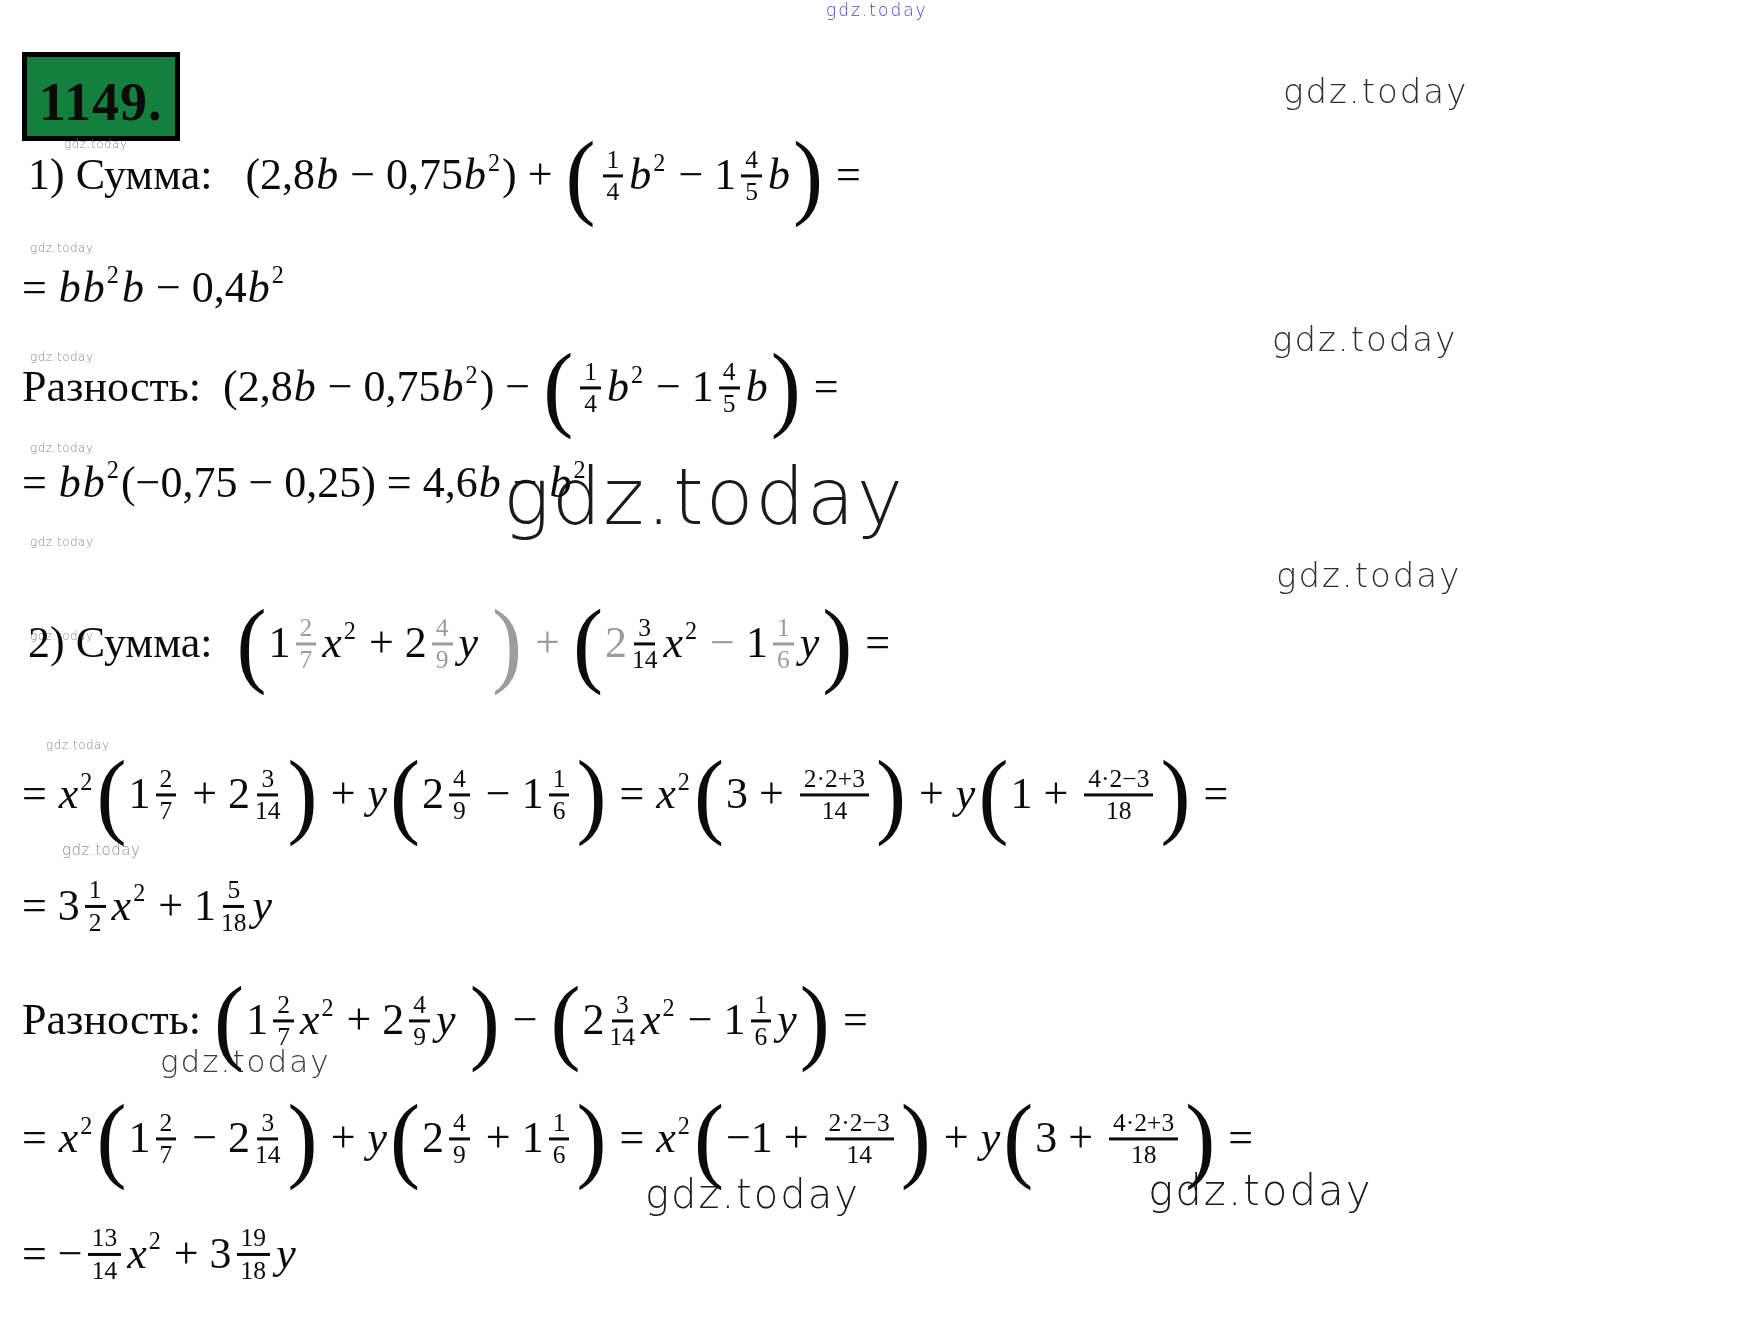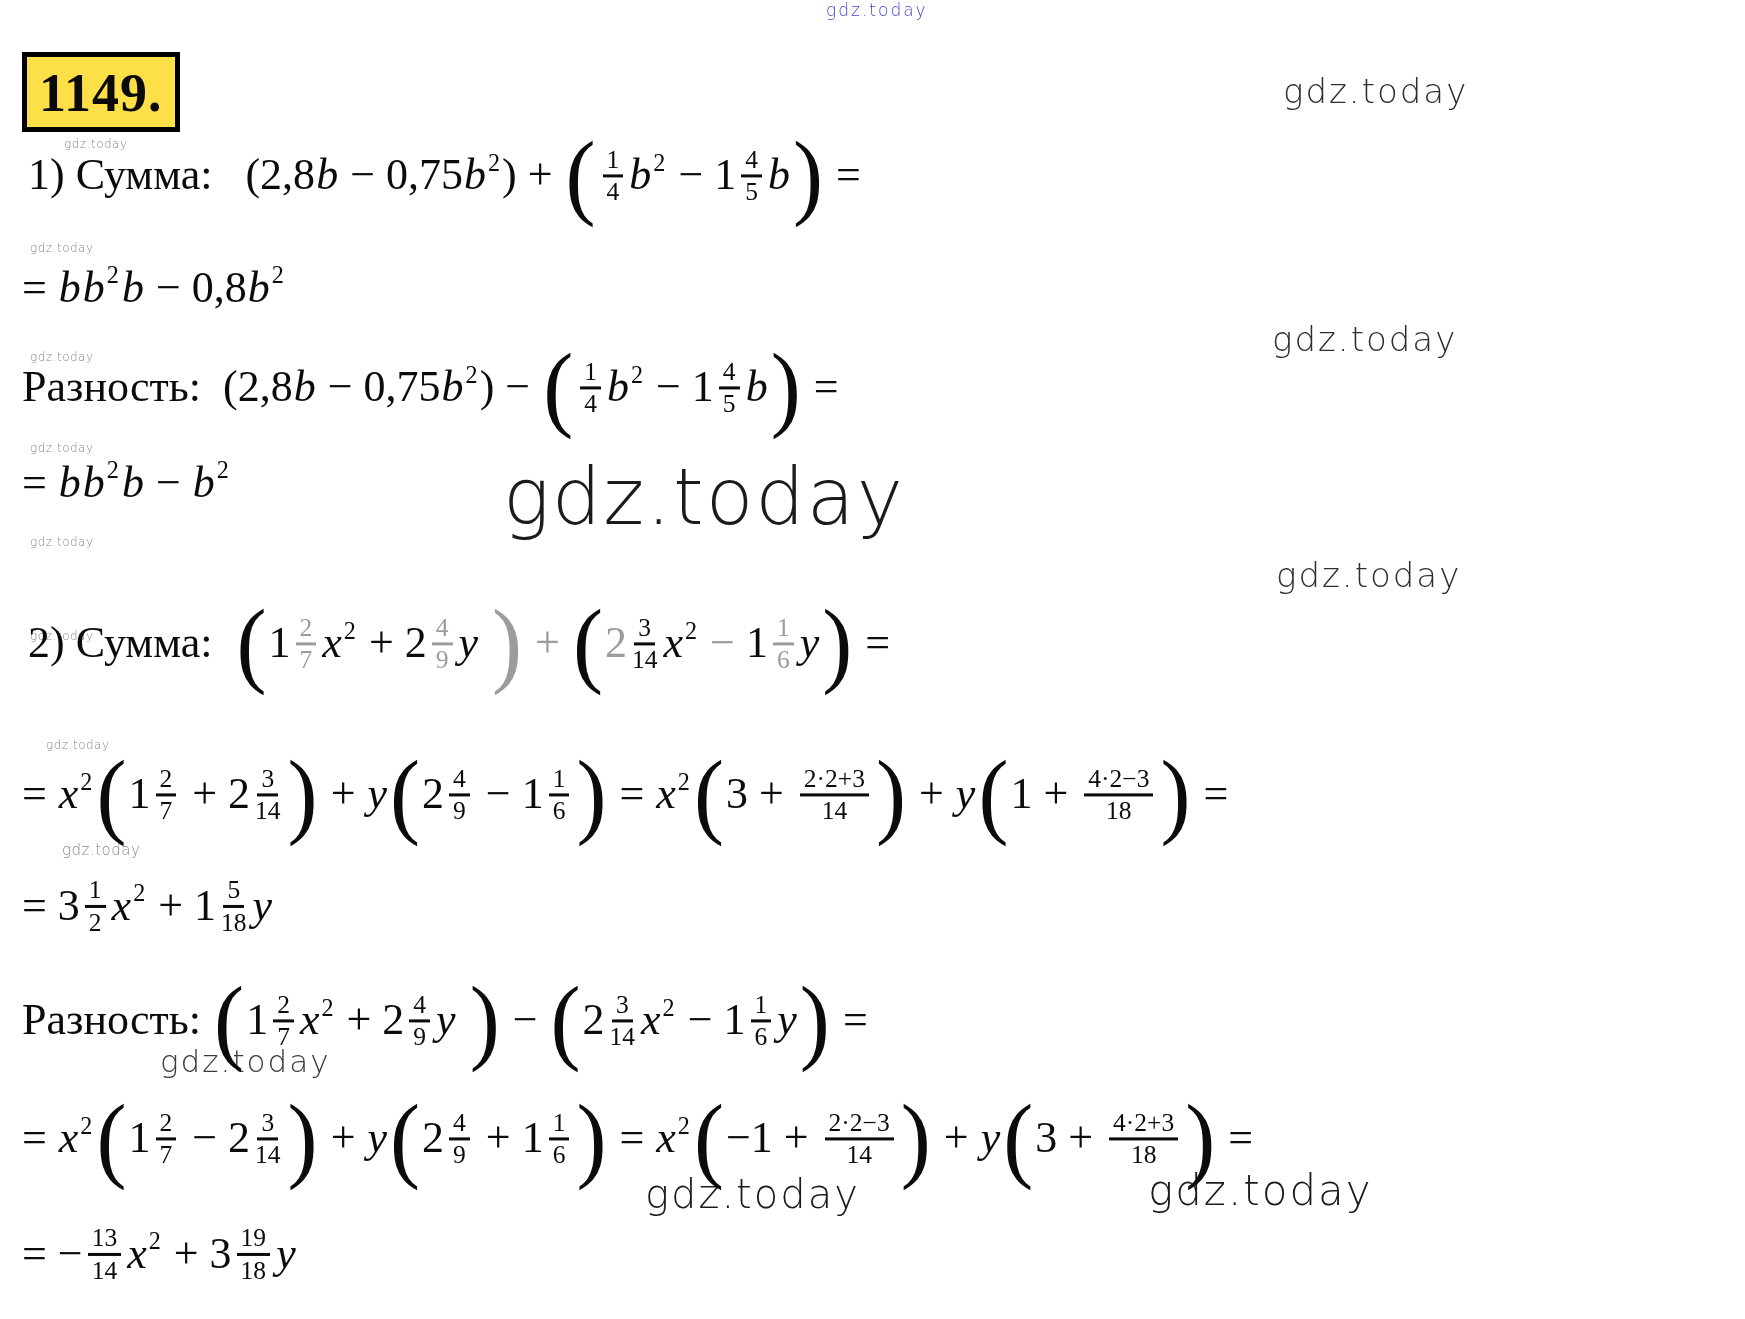--- a/index.html
+++ b/index.html
@@ -3,21 +3,21 @@
 <meta charset="utf-8">
 <style>
   html,body{margin:0;padding:0;background:#fff;}
   .page{
     position:relative;width:1745px;height:1319px;background:#ffffff;
     overflow:hidden;color:#0b0b0b;font-family:"Liberation Serif",serif;
   }
   
   .numbox{
     position:absolute;left:22px;top:52px;border:5px solid #000;
-    padding:7px 12px 4px 12px;background:#fde047;
+    padding:16px 12px 4px 12px;background:#15803d;
   }
   .numbox span{font-weight:bold;font-size:54px;line-height:1.1;letter-spacing:1px;}
   
   .mline{
     position:absolute;transform:translateY(-50%);
     display:flex;align-items:center;white-space:pre;
     font-size:44px;line-height:1.05;color:#0b0b0b;
   }
   .mline .t{white-space:pre;}
   .mline .v{font-style:italic;padding:0 1px;}
@@ -65,23 +65,23 @@
       <div class="cap" style="left: 30px; top: 242px; font-size: 12px;">gdz.today</div>
       <div class="cap" style="left: 30px; top: 351px; font-size: 12px;">gdz.today</div>
       <div class="cap" style="left: 30px; top: 442px; font-size: 12px;">gdz.today</div>
       <div class="cap" style="left: 30px; top: 536px; font-size: 12px;">gdz.today</div>
       <div class="cap" style="left: 30px; top: 630px; font-size: 12px;">gdz.today</div>
       <div class="cap" style="left: 46px; top: 739px; font-size: 12px;">gdz.today</div>
       <div class="cap" style="left: 62px; top: 843px; font-size: 15px;">gdz.today</div>
     </div>
   <div id="mathlines">
       <div class="mline" style="left: 28px; top: 176px;"><span class="t">1) Сумма:   (2,8</span><span class="v">b</span><span class="t"> − 0,75</span><span class="v">b</span><span class="sup">2</span><span class="t">) + </span><span class="bp">(</span><span class="frac"><span class="num">1</span><span class="den">4</span></span><span class="v">b</span><span class="sup">2</span><span class="t"> − 1</span><span class="frac"><span class="num">4</span><span class="den">5</span></span><span class="v">b</span><span class="bp">)</span><span class="t"> =</span></div>
-      <div class="mline" style="left: 22px; top: 288px;"><span class="t">= </span><span class="v">b</span><span class="v">b</span><span class="sup">2</span><span class="v">b</span><span class="t"> − 0,8</span><span class="v">b</span><span class="sup">2</span></div>
+      <div class="mline" style="left: 22px; top: 288px;"><span class="t">= </span><span class="v">b</span><span class="v">b</span><span class="sup">2</span><span class="v">b</span><span class="t"> − 0,4</span><span class="v">b</span><span class="sup">2</span></div>
       <div class="mline" style="left: 22px; top: 388px;"><span class="t">Разность:  (2,8</span><span class="v">b</span><span class="t"> − 0,75</span><span class="v">b</span><span class="sup">2</span><span class="t">) − </span><span class="bp">(</span><span class="frac"><span class="num">1</span><span class="den">4</span></span><span class="v">b</span><span class="sup">2</span><span class="t"> − 1</span><span class="frac"><span class="num">4</span><span class="den">5</span></span><span class="v">b</span><span class="bp">)</span><span class="t"> =</span></div>
-      <div class="mline" style="left: 22px; top: 483px;"><span class="t">= </span><span class="v">b</span><span class="v">b</span><span class="sup">2</span><span class="v">b</span><span class="t"> − </span><span class="v">b</span><span class="sup">2</span></div>
+      <div class="mline" style="left: 22px; top: 483px;"><span class="t">= </span><span class="v">b</span><span class="v">b</span><span class="sup">2</span><span class="t">(−0,75 − 0,25) = 4,6</span><span class="v">b</span><span class="t"> − </span><span class="v">b</span><span class="sup">2</span></div>
       <div class="mline" style="left: 28px; top: 644px;"><span class="t">2) Сумма:  </span><span class="bp">(</span><span class="t">1</span><span class="frac fade"><span class="num">2</span><span class="den">7</span></span><span class="v">x</span><span class="sup">2</span><span class="t"> + 2</span><span class="frac fade"><span class="num">4</span><span class="den">9</span></span><span class="v">y</span><span class="t"> </span><span class="bp fade">)</span><span class="t fade"> + </span><span class="bp">(</span><span class="t fade">2</span><span class="frac"><span class="num">3</span><span class="den">14</span></span><span class="v">x</span><span class="sup">2</span><span class="t fade"> − </span><span class="t">1</span><span class="frac fade"><span class="num">1</span><span class="den">6</span></span><span class="v">y</span><span class="bp">)</span><span class="t"> =</span></div>
       <div class="mline" style="left: 22px; top: 795px;"><span class="t">= </span><span class="v">x</span><span class="sup">2</span><span class="bp">(</span><span class="t">1</span><span class="frac"><span class="num">2</span><span class="den">7</span></span><span class="t"> + 2</span><span class="frac"><span class="num">3</span><span class="den">14</span></span><span class="bp">)</span><span class="t"> + </span><span class="v">y</span><span class="bp">(</span><span class="t">2</span><span class="frac"><span class="num">4</span><span class="den">9</span></span><span class="t"> − 1</span><span class="frac"><span class="num">1</span><span class="den">6</span></span><span class="bp">)</span><span class="t"> = </span><span class="v">x</span><span class="sup">2</span><span class="bp">(</span><span class="t">3 + </span><span class="frac"><span class="num">2·2+3</span><span class="den">14</span></span><span class="bp">)</span><span class="t"> + </span><span class="v">y</span><span class="bp">(</span><span class="t">1 + </span><span class="frac"><span class="num">4·2−3</span><span class="den">18</span></span><span class="bp">)</span><span class="t"> =</span></div>
       <div class="mline" style="left: 22px; top: 906px;"><span class="t">= 3</span><span class="frac"><span class="num">1</span><span class="den">2</span></span><span class="v">x</span><span class="sup">2</span><span class="t"> + 1</span><span class="frac"><span class="num">5</span><span class="den">18</span></span><span class="v">y</span></div>
       <div class="mline" style="left: 22px; top: 1021px;"><span class="t">Разность: </span><span class="bp">(</span><span class="t">1</span><span class="frac"><span class="num">2</span><span class="den">7</span></span><span class="v">x</span><span class="sup">2</span><span class="t"> + 2</span><span class="frac"><span class="num">4</span><span class="den">9</span></span><span class="v">y</span><span class="t"> </span><span class="bp">)</span><span class="t"> − </span><span class="bp">(</span><span class="t">2</span><span class="frac"><span class="num">3</span><span class="den">14</span></span><span class="v">x</span><span class="sup">2</span><span class="t"> − 1</span><span class="frac"><span class="num">1</span><span class="den">6</span></span><span class="v">y</span><span class="bp">)</span><span class="t"> =</span></div>
       <div class="mline" style="left: 22px; top: 1139px;"><span class="t">= </span><span class="v">x</span><span class="sup">2</span><span class="bp">(</span><span class="t">1</span><span class="frac"><span class="num">2</span><span class="den">7</span></span><span class="t"> − 2</span><span class="frac"><span class="num">3</span><span class="den">14</span></span><span class="bp">)</span><span class="t"> + </span><span class="v">y</span><span class="bp">(</span><span class="t">2</span><span class="frac"><span class="num">4</span><span class="den">9</span></span><span class="t"> + 1</span><span class="frac"><span class="num">1</span><span class="den">6</span></span><span class="bp">)</span><span class="t"> = </span><span class="v">x</span><span class="sup">2</span><span class="bp">(</span><span class="t">−1 + </span><span class="frac"><span class="num">2·2−3</span><span class="den">14</span></span><span class="bp">)</span><span class="t"> + </span><span class="v">y</span><span class="bp">(</span><span class="t">3 + </span><span class="frac"><span class="num">4·2+3</span><span class="den">18</span></span><span class="bp">)</span><span class="t"> =</span></div>
       <div class="mline" style="left: 22px; top: 1254px;"><span class="t">= −</span><span class="frac"><span class="num">13</span><span class="den">14</span></span><span class="v">x</span><span class="sup">2</span><span class="t"> + 3</span><span class="frac"><span class="num">19</span><span class="den">18</span></span><span class="v">y</span></div>
     </div>
 </div>
 
 </body></html>

